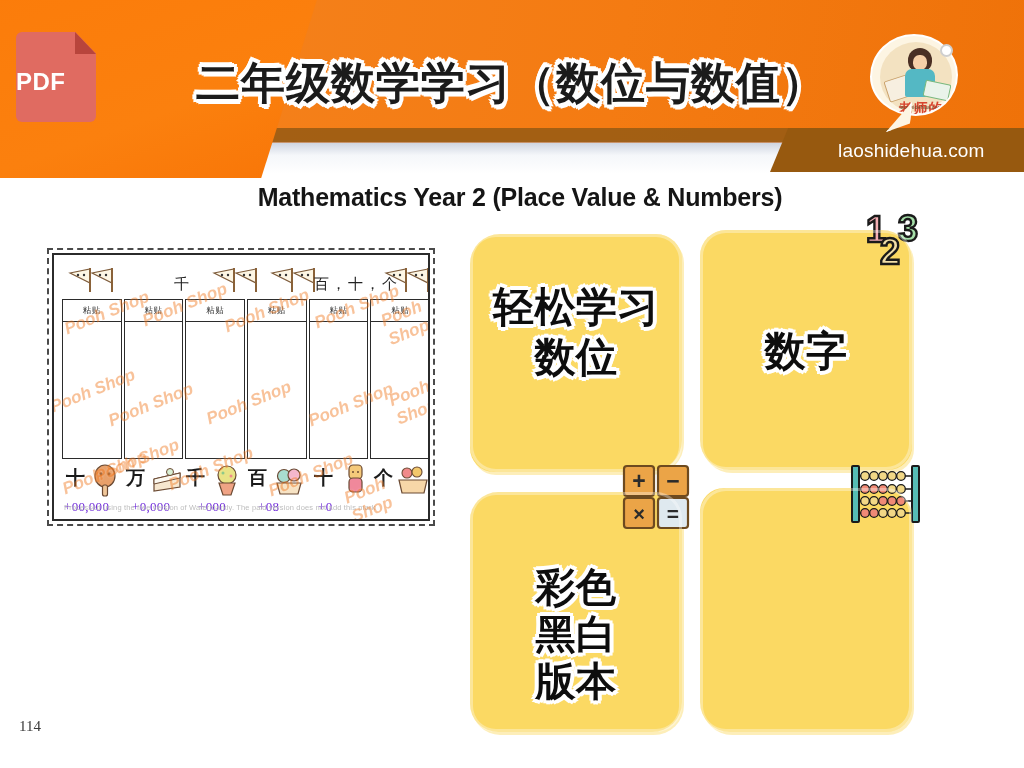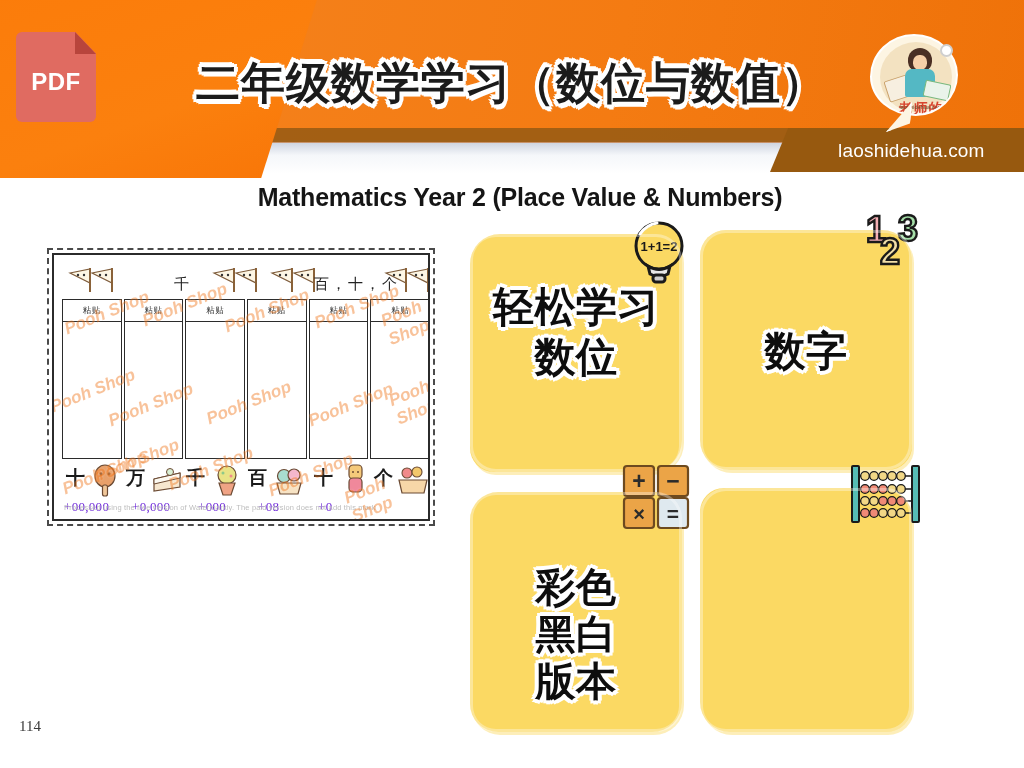--- a/index.html
+++ b/index.html
@@ -88,21 +88,21 @@
     position: absolute;
     right: 0; top: 0;
     width: 21px; height: 22px;
     background: #b8453c;
     clip-path: polygon(0 0, 100% 100%, 0 100%);
   }
   .pdf-label {
     position: absolute;
     left: 0; top: 36px;
     width: 80px;
-    text-align: center;
+    text-align: left;
     color: #ffffff;
     font-size: 24px;
     font-weight: 700;
     letter-spacing: .5px;
   }
 
   
   .hdr-title {
     position: absolute;
     left: 196px; top: 54px;
@@ -566,29 +566,20 @@
     <div class="pooh" style="left:38px;  top:196px;">Pooh Shop</div>
     <div class="pooh" style="left:112px; top:204px;">Pooh Shop</div>
     <div class="pooh" style="left:212px; top:210px;">Pooh Shop</div>
     <div class="pooh" style="left:292px; top:218px;">Pooh Shop</div>
   </div>
 </div>
 
 <div class="cards">
 
   <div class="card c1">
-    <div class="icon-bulb">
-      <svg viewBox="0 0 62 72" width="62" height="72">
-        <circle cx="31" cy="26" r="23" fill="#fbd963" stroke="#1a1a1a" stroke-width="3"></circle>
-        <path d="M20 46 q11 7 22 0 l-2 8 q-9 5 -18 0 Z" fill="#e8e8e8" stroke="#1a1a1a" stroke-width="3"></path>
-        <rect x="25" y="55" width="12" height="7" rx="3" fill="#cfcfcf" stroke="#1a1a1a" stroke-width="3"></rect>
-        <path d="M12 14 q6 -9 17 -11" fill="none" stroke="#fff" stroke-width="3" stroke-linecap="round"></path>
-        <text x="31" y="31" text-anchor="middle" font-family="Liberation Sans, sans-serif" font-size="13" font-weight="700" fill="#1a1a1a">1+1=2</text>
-      </svg>
-    </div>
     <div class="card-text">
       <span>轻松学习</span><br>
       <span>数位</span>
     </div>
   </div>
 
   <div class="card c2">
     <div class="icon-123">
       <svg viewBox="0 0 76 72" width="76" height="72">
         <text x="14" y="34" font-family="Liberation Sans, sans-serif" font-size="36" font-weight="800" fill="#f4aeb4" stroke="#1a1a1a" stroke-width="2.4">1</text>

